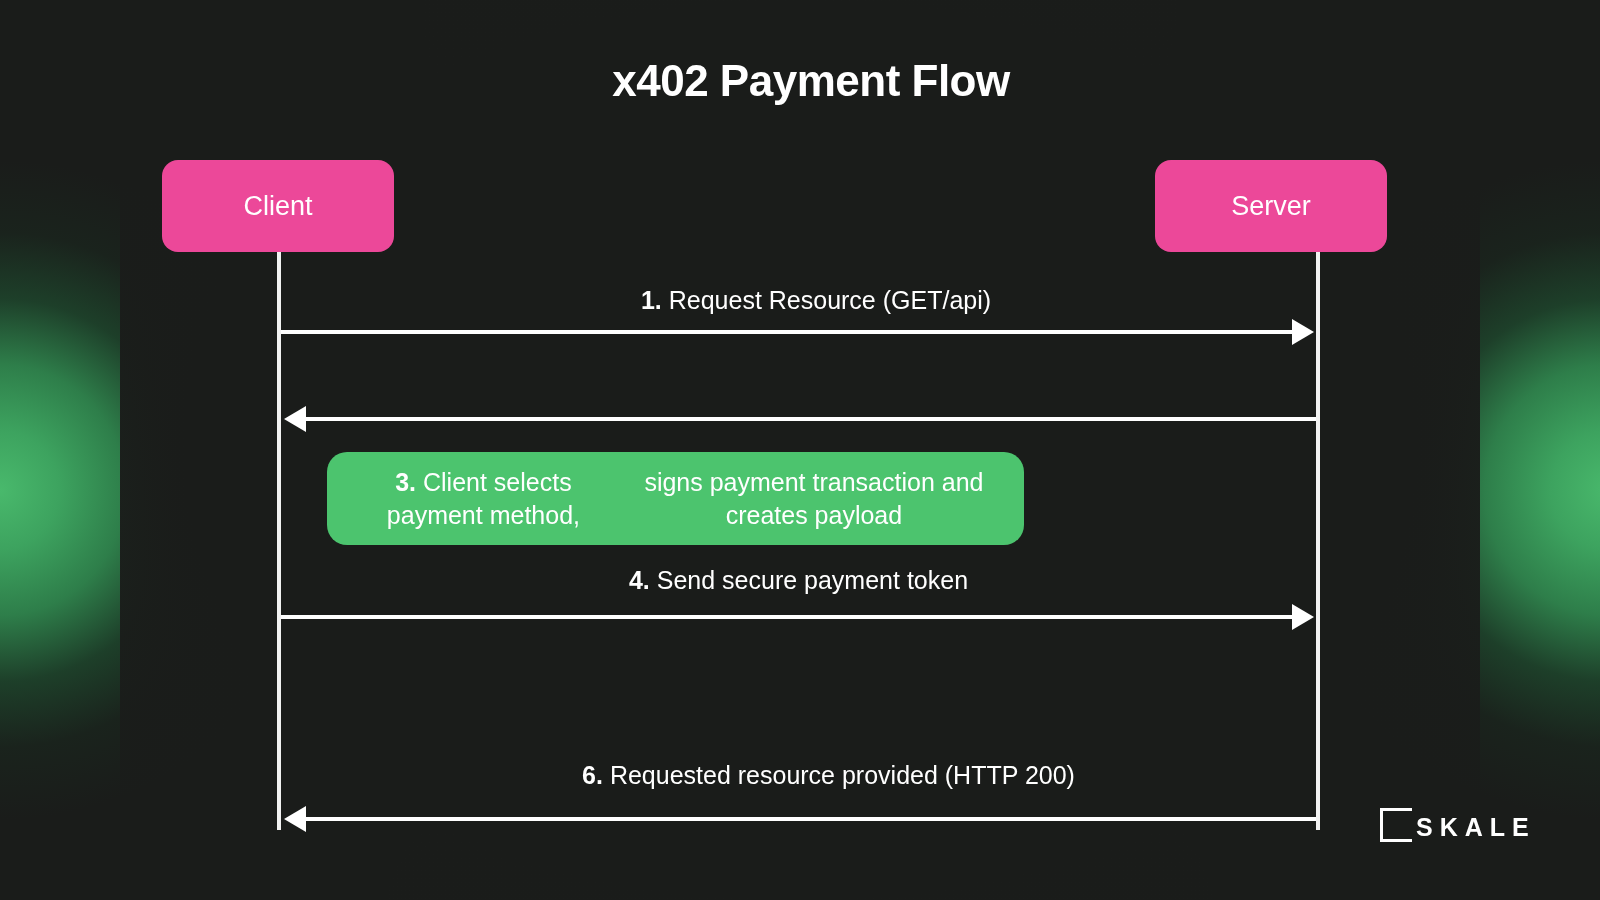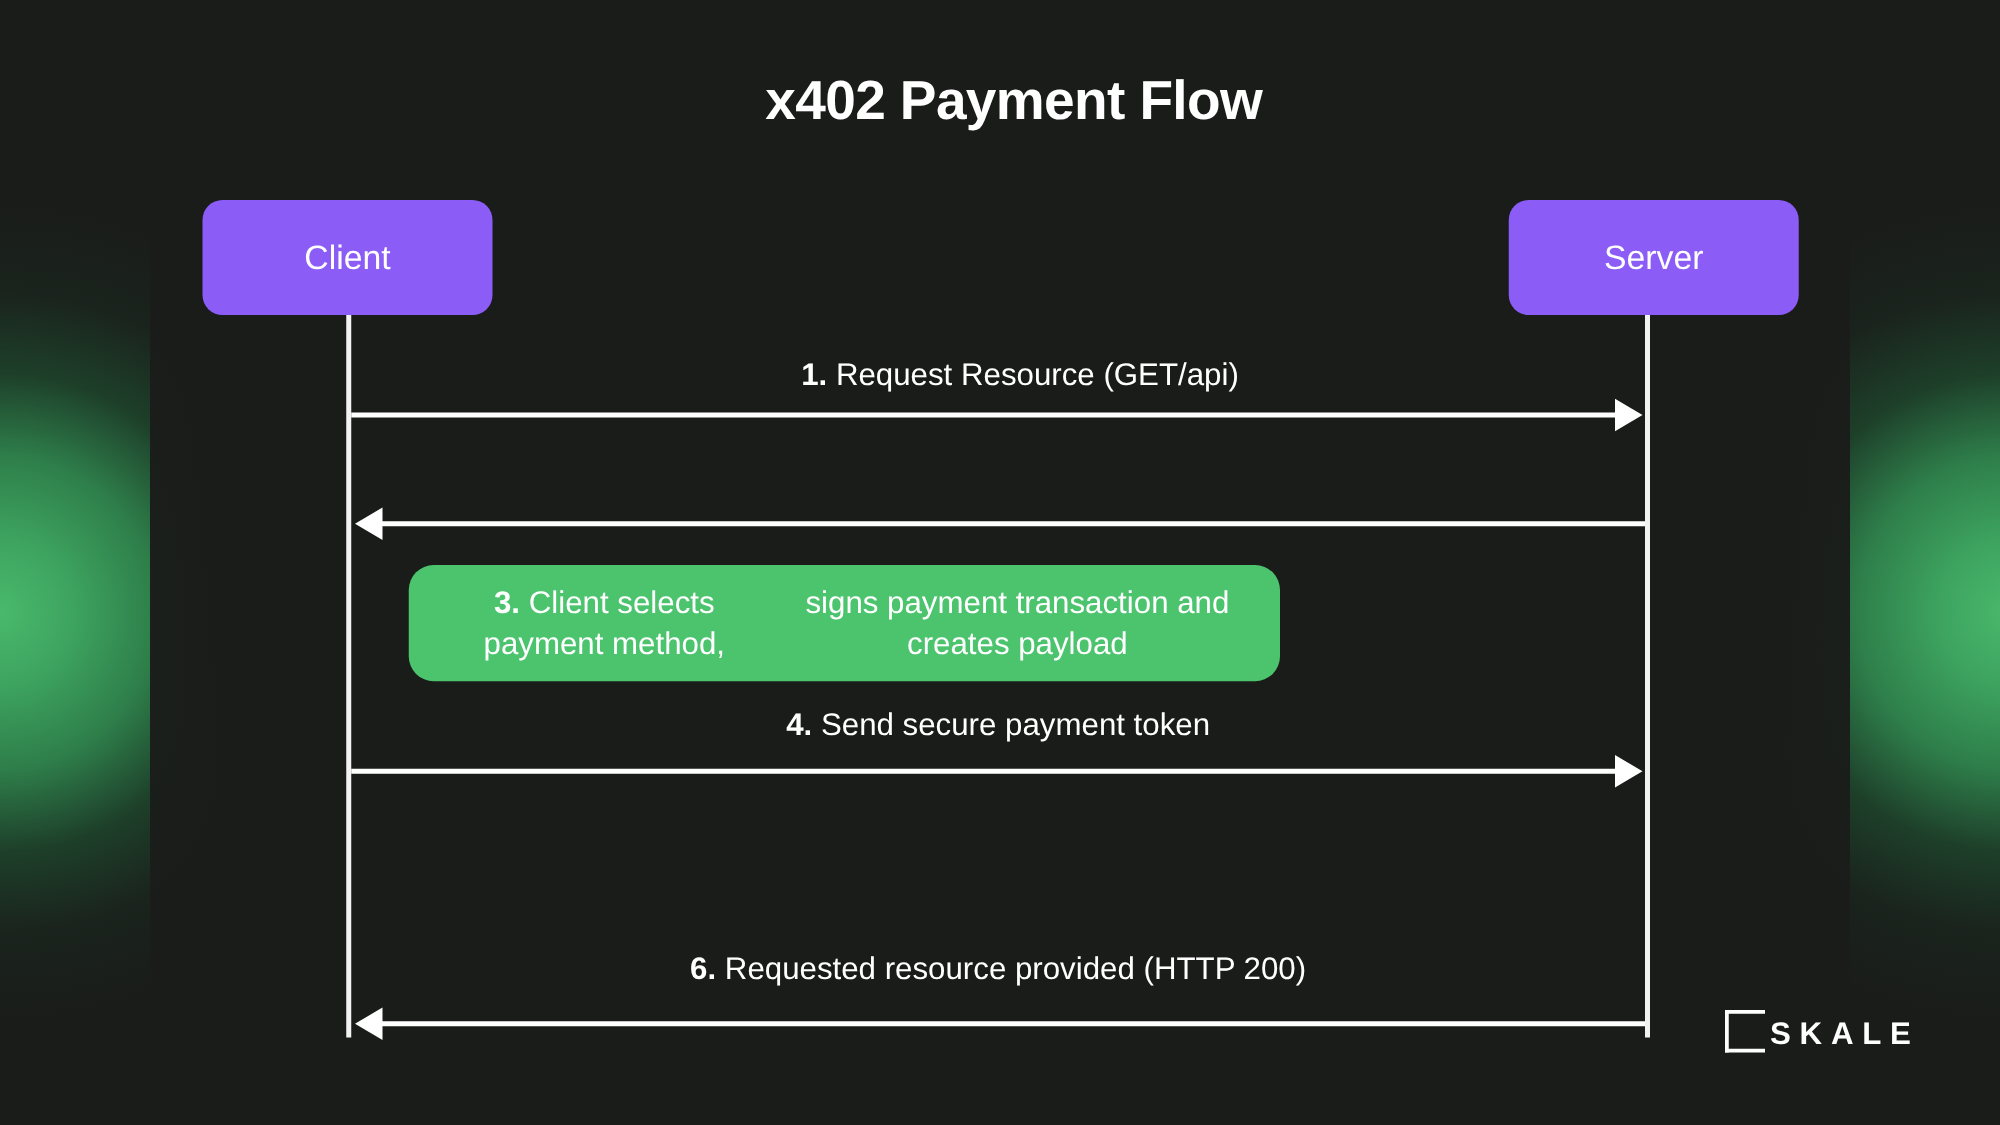--- a/index.html
+++ b/index.html
@@ -85,29 +85,29 @@
     font-weight: bold;
     letter-spacing: -0.5px;
     margin-left: 11px;
   }
 
   
   .actor {
     position: absolute;
     height: 92px;
     border-radius: 16px;
-    background: #8b5cf6;
+    background: #ec4899;
     color: #ffffff;
     font-size: 27px;
     display: flex;
     align-items: center;
     justify-content: center;
   }
   #actor-client { left: 162px; top: 160px; width: 232px; }
-  #actor-server { left: 1207px; top: 160px; width: 232px; }
+  #actor-server { left: 1155px; top: 160px; width: 232px; }
 
   
   .lifeline {
     position: absolute;
     width: 4px;
     background: #f2f2f2;
     top: 252px;
     height: 578px;
   }
   #lifeline-client { left: 277px; }
@@ -222,21 +222,21 @@
   </div>
 
   <div class="msg-label" style="left:281px; top:566px; width:1035px;">
     <b>4.</b>
     <span>Send secure payment token</span>
   </div>
   <div class="arrow-shaft" style="left:281px; top:615px; width:1013px;"></div>
   <div class="arrow-head right" style="left:1292px; top:604px;"></div>
 
 
-  <div class="msg-label" style="left:281px; top:761px; width:1035px;">
+  <div class="msg-label" style="left:281px; top:761px; width:1035px;padding-left:30px;">
     <b>6.</b>
     <span>Requested resource provided (HTTP 200)</span>
   </div>
   <div class="arrow-shaft" style="left:305px; top:817px; width:1011px;"></div>
   <div class="arrow-head left" style="left:284px; top:806px;"></div>
 
   <div class="logo">
     <div class="logo-mark"></div>
     <div class="logo-text">SKALE</div>
   </div>

